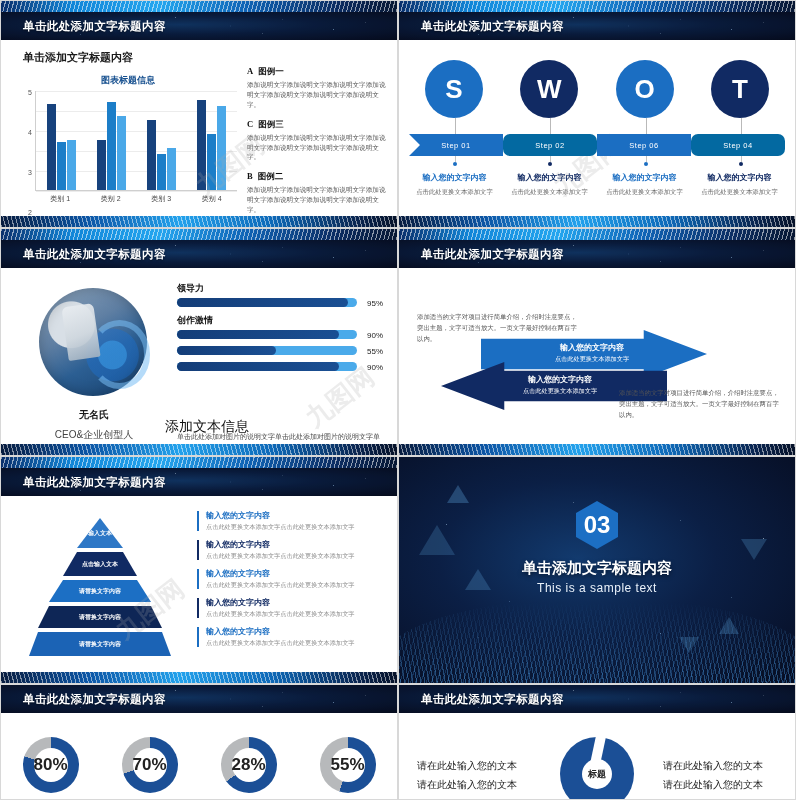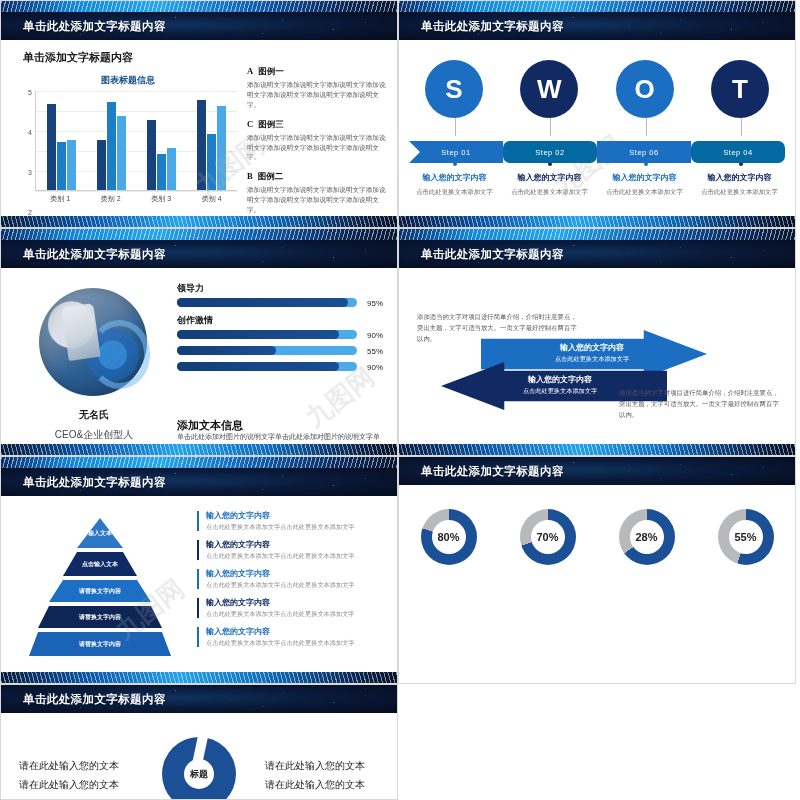--- a/index.html
+++ b/index.html
@@ -84,21 +84,21 @@
   .leg-head .ltr { margin-right:5px; }
   .leg-body { font-size:6.6px; color:#555; line-height:1.5; }
 
   
   .swot-row { position:absolute; left:26px; right:26px; top:20px; display:flex; justify-content:space-between; }
   .swot-circ { width:58px; height:58px; border-radius:50%; display:flex; align-items:center; justify-content:center;
                color:#fff; font-size:26px; font-weight:bold; }
   .stem { position:absolute; top:78px; width:1px; height:18px; background:#b9b9b9; }
   .chev-row { position:absolute; left:10px; right:10px; top:94px; height:22px; display:flex; }
   .chev { position:relative; flex:1; height:22px; display:flex; align-items:center; justify-content:center;
-          color:#fff; font-size:7.5px; letter-spacing:.5px;margin-top:7px; }
+          color:#fff; font-size:7.5px; letter-spacing:.5px; }
   .chev.l { background:#1b6ec2; }
   .chev.d { background:#0369a1;border-radius:7px; }
   .chev::after { content:""; position:absolute; left:100%; top:0; width:0; height:0;
                  border-top:11px solid transparent; border-bottom:11px solid transparent; border-left:11px solid inherit; }
   .chev.l::after { border-left-color:#1b6ec2; }
   .chev.d::after { border-left-color:#112a63; }
   .chev.first { clip-path: polygon(0 0, calc(100% - 0px) 0, 100% 50%, calc(100% - 0px) 100%, 0 100%, 11px 50%); }
   .dot { position:absolute; top:122px; width:4px; height:4px; border-radius:50%; background:#1b6ec2; }
   .stem2 { position:absolute; top:116px; width:1px; height:6px; background:#c3c3c3; }
   .swot-txt-row { position:absolute; left:8px; right:8px; top:132px; display:flex; }
@@ -128,21 +128,21 @@
   .sicon { width:11px; height:11px; border-radius:2px; background:#2f7fd0; color:#fff; font-size:6px;
            display:flex; align-items:center; justify-content:center; }
   .skills { position:absolute; left:176px; right:14px; top:14px; }
   .skill { margin-bottom:7px; }
   .skill .lab { font-size:9px; font-weight:bold; color:#111; margin-bottom:3px; }
   .skill .track { position:relative; height:9px; border-radius:5px; background:#4aaaea; }
   .skill .fill { position:absolute; left:0; top:0; bottom:0; border-radius:5px;
                  background: linear-gradient(90deg,#143d78,#1a4f93); }
   .skill .pct { position:absolute; right:-26px; top:50%; transform:translateY(-50%); font-size:8px; color:#222; }
   .skrow { position:relative; padding-right:26px; }
-  .note-h { position:absolute; left:176px; top:150px; font-size:11px; font-weight:bold; color:#111; }
+  .note-h { position:absolute; left:164px; top:150px; font-size:14px; font-weight:normal; color:#111; }
   .note-p { position:absolute; left:176px; right:12px; top:163px; font-size:7px; color:#444; line-height:1.65; }
 
   
   .arr-top-txt { position:absolute; left:18px; top:44px; width:160px; font-size:6.4px; color:#555; line-height:1.7; }
   .arr-bot-txt { position:absolute; right:16px; top:120px; width:160px; font-size:6.4px; color:#555; line-height:1.7; }
   .arrow-r { position:absolute; left:82px; top:62px; width:226px; height:48px; background:#1b6ec2;
              clip-path: polygon(0 18%, 72% 18%, 72% 0, 100% 50%, 72% 100%, 72% 82%, 0 82%); }
   .arrow-l { position:absolute; left:42px; top:94px; width:226px; height:48px; background:#112a63;
              clip-path: polygon(100% 18%, 28% 18%, 28% 0, 0 50%, 28% 100%, 28% 82%, 100% 82%); }
   .arr-lab { position:absolute; text-align:center; color:#fff; }
@@ -180,21 +180,21 @@
             clip-path: polygon(50% 0, 100% 25%, 100% 75%, 50% 100%, 0 75%, 0 25%); }
   .cov-t { position:absolute; left:0; right:0; top:102px; text-align:center; color:#fff;
            font-size:15px; font-weight:bold; text-shadow:0 2px 4px rgba(0,0,0,.5); }
   .cov-s { position:absolute; left:0; right:0; top:124px; text-align:center; color:#eaf2fb;
            font-size:12px; letter-spacing:.5px; }
 
   
   .donut-row { position:absolute; left:0; right:0; top:24px; display:flex; justify-content:space-around; }
   .donut { position:relative; width:56px; height:56px; border-radius:50%; }
   .donut .hole { position:absolute; inset:11px; border-radius:50%; background:#fff;
-                 display:flex; align-items:center; justify-content:center; font-size:11px; font-weight:bold; color:#222; }
+                 display:flex; align-items:center; justify-content:center; font-size:17px; font-weight:bold; color:#222; }
 
   
   .ring-wrap { position:absolute; left:50%; top:24px; transform:translateX(-50%); width:74px; height:74px; }
   .ring { position:absolute; inset:0; border-radius:50%; background:#1b4f96; }
   .ring .hole2 { position:absolute; inset:22px; border-radius:50%; background:#fff;
                  display:flex; align-items:center; justify-content:center; font-size:9px; font-weight:bold; color:#222; }
   .ring .notch { position:absolute; left:50%; top:-2px; width:10px; height:40px; background:#fff; transform:translateX(-50%) rotate(12deg); }
   .side-txt { position:absolute; top:43px; width:118px; font-size:10px; color:#222; line-height:1.9; }
   .side-l { left:18px; text-align:left; }
   .side-r { right:14px; text-align:left; }
@@ -456,20 +456,35 @@
           <div class="pli l">
             <div class="h">输入您的文字内容</div>
             <div class="p">点击此处更换文本添加文字点击此处更换文本添加文字</div>
           </div>
         </div>
       <div class="wm" style="left:110px; top:96px;">九图网</div>
     </div>
     <div class="botstrip"></div>
   </div>
 
+  <div class="slide">
+    <div class="cover">
+      <div class="space-bg"></div>
+      <div class="mesh"></div>
+      <span class="tri" style="left:48px; top:28px; border-left:11px solid transparent; border-right:11px solid transparent; border-bottom:18px solid rgba(110,190,250,.5);"></span>
+      <span class="tri" style="left:20px; top:68px; border-left:18px solid transparent; border-right:18px solid transparent; border-bottom:30px solid rgba(110,190,250,.35);"></span>
+      <span class="tri" style="left:66px; top:112px; border-left:13px solid transparent; border-right:13px solid transparent; border-bottom:21px solid rgba(110,190,250,.4);"></span>
+      <span class="tri" style="right:28px; top:82px; border-left:13px solid transparent; border-right:13px solid transparent; border-top:21px solid rgba(110,190,250,.4);"></span>
+      <span class="tri" style="right:56px; top:160px; border-left:10px solid transparent; border-right:10px solid transparent; border-bottom:17px solid rgba(110,190,250,.4);"></span>
+      <span class="tri" style="right:96px; top:180px; border-left:10px solid transparent; border-right:10px solid transparent; border-top:16px solid rgba(110,190,250,.35);"></span>
+      <div class="hexnum">03</div>
+      <div class="cov-t">单击添加文字标题内容</div>
+      <div class="cov-s">This is a sample text</div>
+    </div>
+  </div>
 
   <div class="slide">
     <div class="titlebar" style="top:0;">
       <div class="space-bg"></div>
       <div class="t">单击此处添加文字标题内容</div>
     </div>
     <div class="body-area" style="top:28px; bottom:0;">
       <div class="donut-row" id="s7-donuts">
           <div class="donut" style="background: conic-gradient(rgb(27, 79, 150) 0deg, rgb(27, 79, 150) 80%, rgb(183, 185, 187) 80%, rgb(183, 185, 187) 100%);">
             <div class="hole">80%</div>

